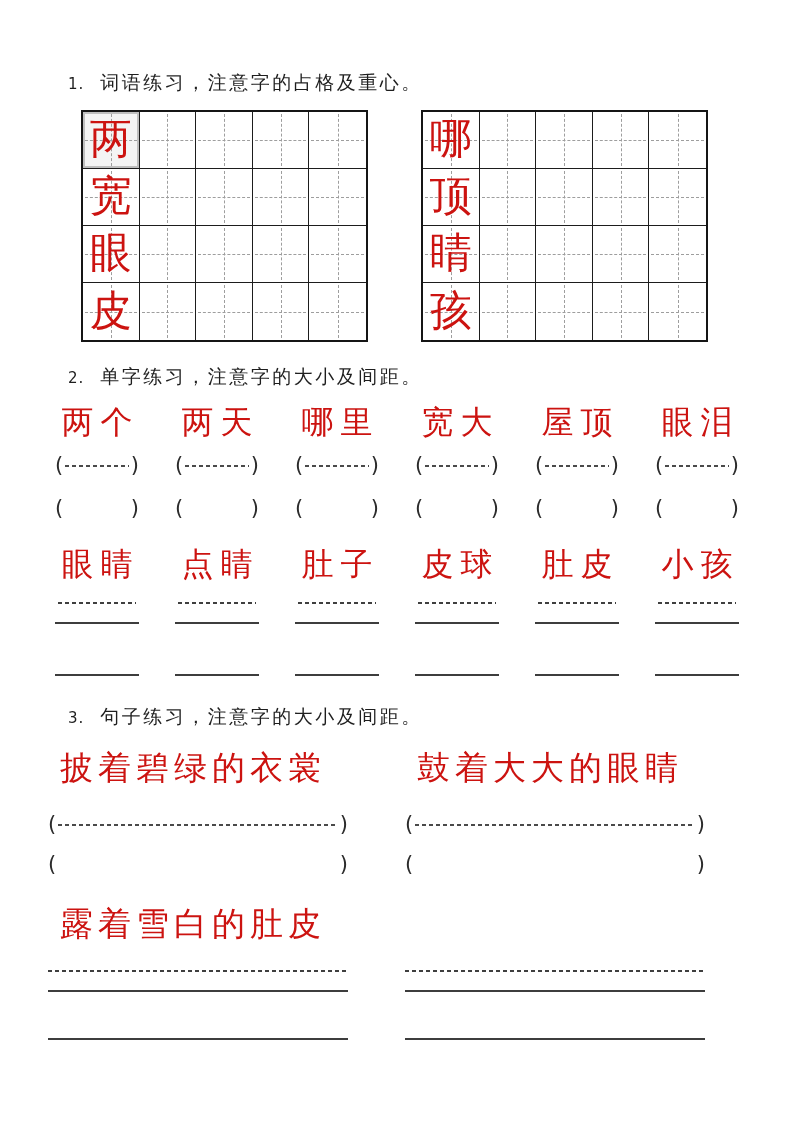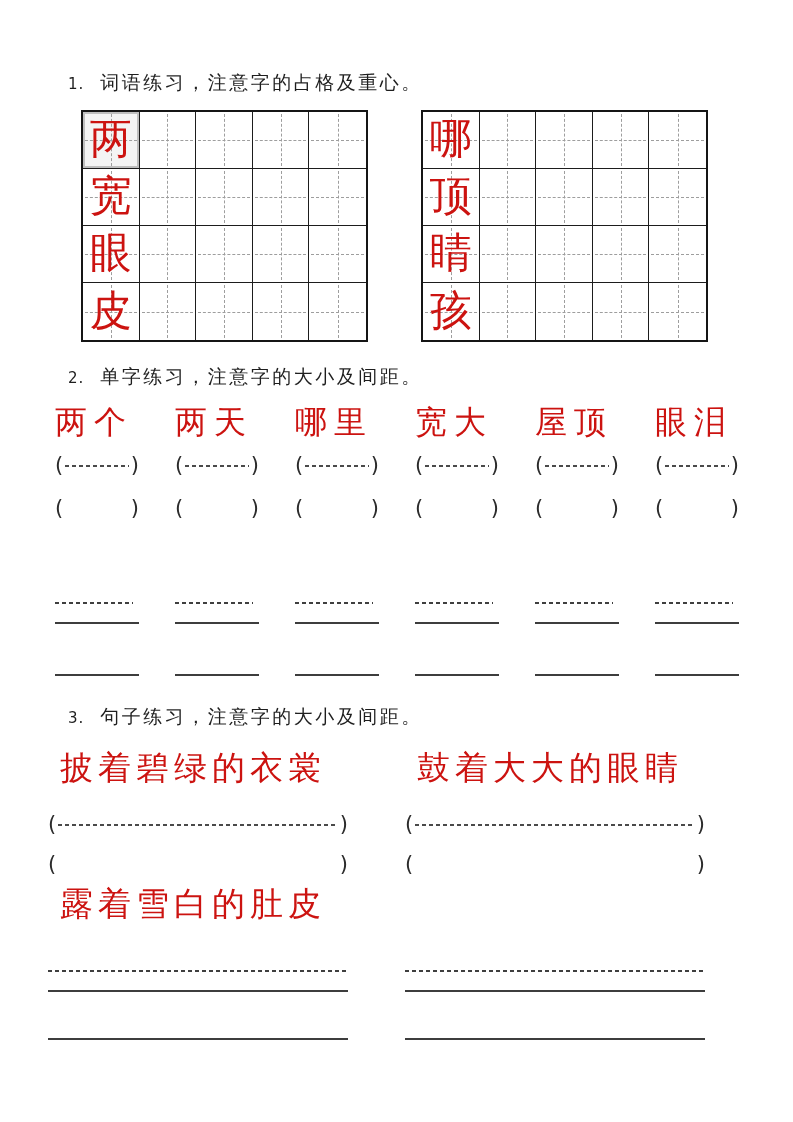--- a/index.html
+++ b/index.html
@@ -18,21 +18,21 @@
   .cell.last-col{border-right:none}
   .cell.last-row{border-bottom:none}
   .cell::before{content:'';position:absolute;left:50%;top:2px;bottom:2px;border-left:1px dashed #9e9e9e}
   .cell::after{content:'';position:absolute;top:50%;left:2px;right:2px;border-top:1px dashed #9e9e9e}
   .cell.hl{background:#f4f4f4;box-shadow:inset 0 0 0 2px #bfbfbf}
   .gchar{position:absolute;left:0;width:100%;top:50%;transform:translateY(-52%);
          text-align:center;font-size:42px;line-height:1;color:var(--red);z-index:2}
 
   
   .row6{position:absolute;left:55px;width:684px;display:flex;justify-content:space-between}
-  .wcol{width:84px;display:flex;align-items:center}
+  .wcol{width:84px;display:flex;justify-content:center;align-items:center}
   .red-word{font-size:32px;letter-spacing:7px;margin-right:-7px;color:var(--red);white-space:nowrap;line-height:1.2}
   .pgroup{width:84px;display:flex;align-items:center}
   .paren{font-size:21px;line-height:1;color:#2b2b2b}
   .pdash{flex:1;height:2px;margin:0 2px;
          background:repeating-linear-gradient(90deg,#4a4a4a 0 4px,transparent 4px 7px)}
   .pempty{width:84px;display:flex;justify-content:space-between}
   .dashline{width:78px;height:2px;
             background:repeating-linear-gradient(90deg,#3f3f3f 0 4px,transparent 4px 7px)}
   .solidline{width:84px;height:0;border-top:2px solid #3d3d3d}
 
@@ -194,20 +194,40 @@
       </div>
       <div class="pempty">
         <span class="paren">(</span>
         <span class="paren">)</span>
       </div>
       <div class="pempty">
         <span class="paren">(</span>
         <span class="paren">)</span>
       </div>
     </div>
+  <div class="row6" id="words2" style="top:545px">
+      <div class="wcol">
+        <span class="red-word">眼睛</span>
+      </div>
+      <div class="wcol">
+        <span class="red-word">点睛</span>
+      </div>
+      <div class="wcol">
+        <span class="red-word">肚子</span>
+      </div>
+      <div class="wcol">
+        <span class="red-word">皮球</span>
+      </div>
+      <div class="wcol">
+        <span class="red-word">肚皮</span>
+      </div>
+      <div class="wcol">
+        <span class="red-word">小孩</span>
+      </div>
+    </div>
   <div class="row6" id="dashrow" style="top:602px">
       <div class="wcol">
         <span class="dashline"></span>
       </div>
       <div class="wcol">
         <span class="dashline"></span>
       </div>
       <div class="wcol">
         <span class="dashline"></span>
       </div>
@@ -290,21 +310,21 @@
   <div class="row2" id="spempty" style="top:854px">
       <div class="pempty" style="width: 300px;">
         <span class="paren">(</span>
         <span class="paren">)</span>
       </div>
       <div class="pempty" style="width: 300px;">
         <span class="paren">(</span>
         <span class="paren">)</span>
       </div>
     </div>
-  <div class="row2" id="sent2" style="top:884px">
+  <div class="row2" id="sent2" style="top:904px">
       <div class="scol">
         <span class="sentence">露着雪白的肚皮</span>
       </div>
     </div>
   <div class="row2" id="sdashrow" style="top:970px">
       <div class="sdash"></div>
       <div class="sdash"></div>
     </div>
   <div class="row2" id="ssolid1" style="top:990px">
       <div class="ssolid"></div>

